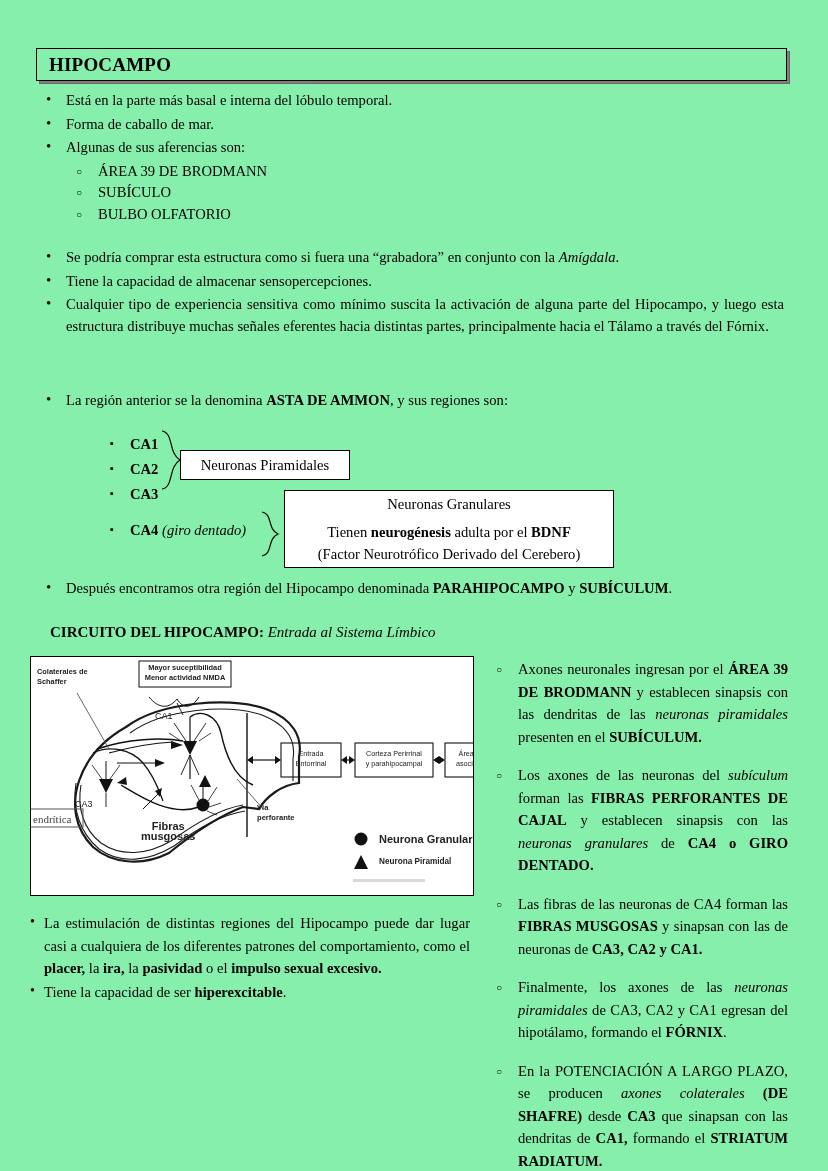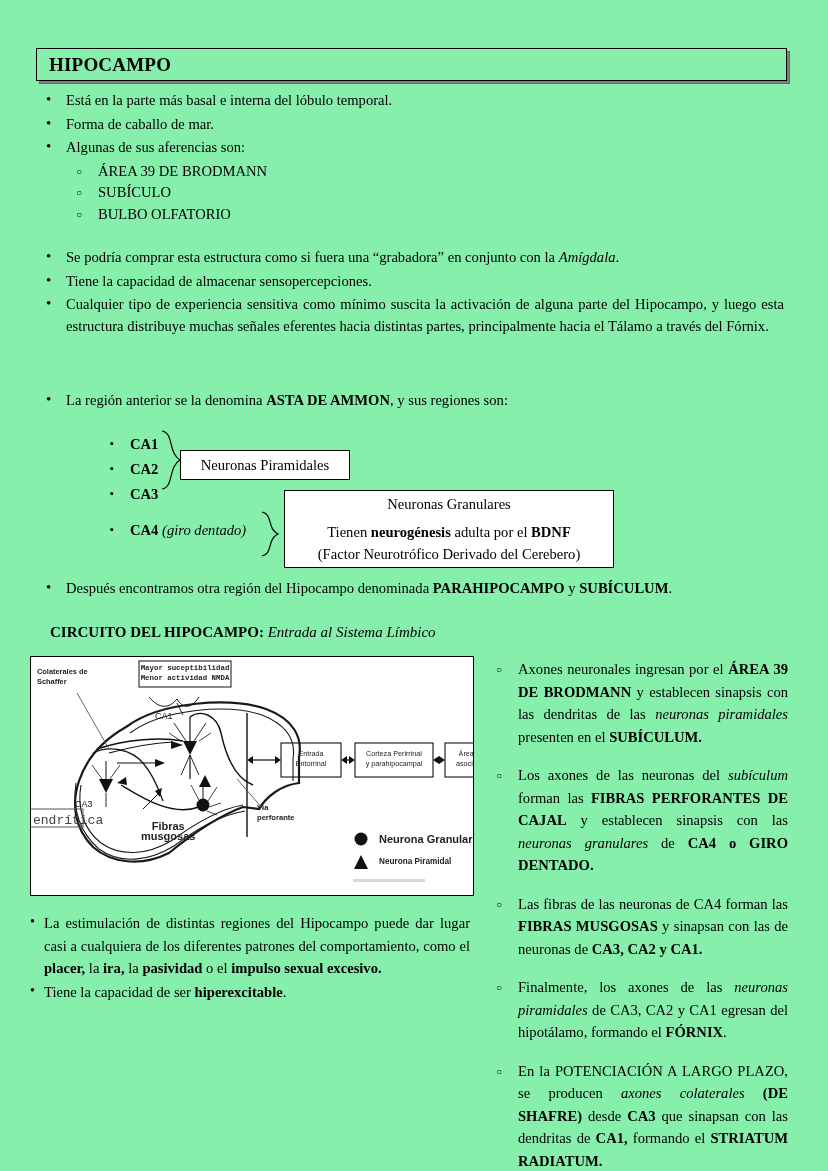--- a/index.html
+++ b/index.html
@@ -353,21 +353,21 @@
       <rect x="108" y="4" width="92" height="26" fill="none" stroke="#111" stroke-width="1"></rect>
       <rect x="-2" y="152" width="54" height="18" fill="none" stroke="#555" stroke-width="1"></rect>
 
       <circle cx="330" cy="182" r="6.5" fill="#111"></circle>
       <path d="M323 212 L 337 212 L 330 198 Z" fill="#111"></path>
 
       <rect x="322" y="222" width="72" height="3" fill="#d8d8d8"></rect>
     </svg>
 
     <div style="position:absolute; left:108px; top:6px; width:92px; text-align:center;
-                font-family:Liberation Mono, monospace; font-size:7.4px; font-weight:bold; line-height:10px; color:#222;">
+                font-family:Liberation Sans, sans-serif; font-size:7.4px; font-weight:bold; line-height:10px; color:#222;">
       <div>Mayor suceptibilidad</div>
       <div>Menor actividad NMDA</div>
     </div>
 
     <div style="position:absolute; left:6px; top:10px;
                 font-family:'Liberation Sans',sans-serif; font-size:7.4px; font-weight:bold; line-height:10px; color:#222;">
       <div>Colaterales de</div>
       <div>Schaffer</div>
     </div>
 
@@ -383,21 +383,21 @@
       <div>musgosas</div>
     </div>
 
     <div style="position:absolute; left:226px; top:146px;
                 font-family:'Liberation Sans',sans-serif; font-size:7.6px; font-weight:bold; line-height:10px; color:#222;">
       <div>Vía</div>
       <div>perforante</div>
     </div>
 
     <div style="position:absolute; left:2px; top:156px; width:42px;
-                font-family:Liberation Mono, monospace; font-size:13px; color:#444;">endrítica</div>
+                font-family:Liberation Serif, serif; font-size:11px; color:#444;">endrítica</div>
 
     <div style="position:absolute; left:250px; top:92px; width:60px; text-align:center;
                 font-family:'Liberation Sans',sans-serif; font-size:7.2px; line-height:10px; color:#222;">
       <div>Entrada</div>
       <div>Entorrinal</div>
     </div>
 
     <div style="position:absolute; left:324px; top:92px; width:78px; text-align:center;
                 font-family:'Liberation Sans',sans-serif; font-size:7.2px; line-height:10px; color:#222;">
       <div>Corteza Perirrinal</div>

